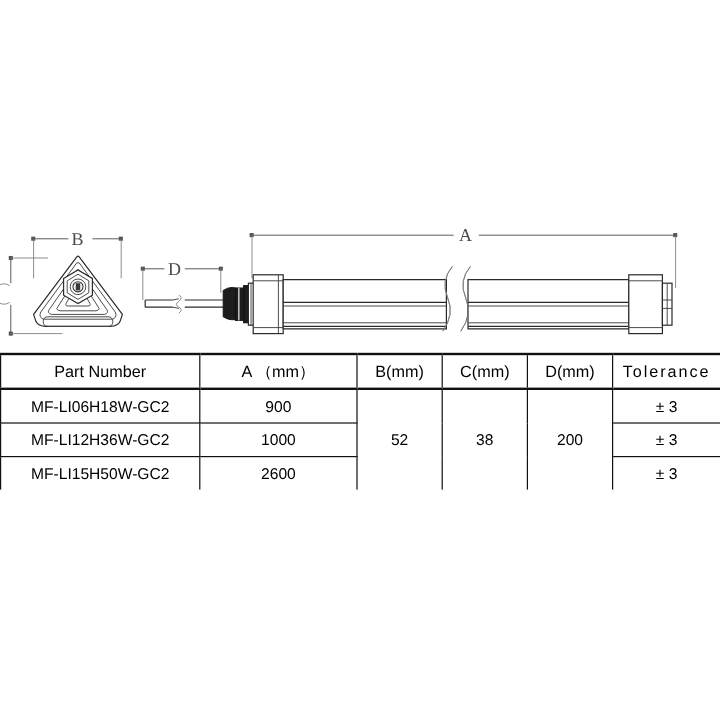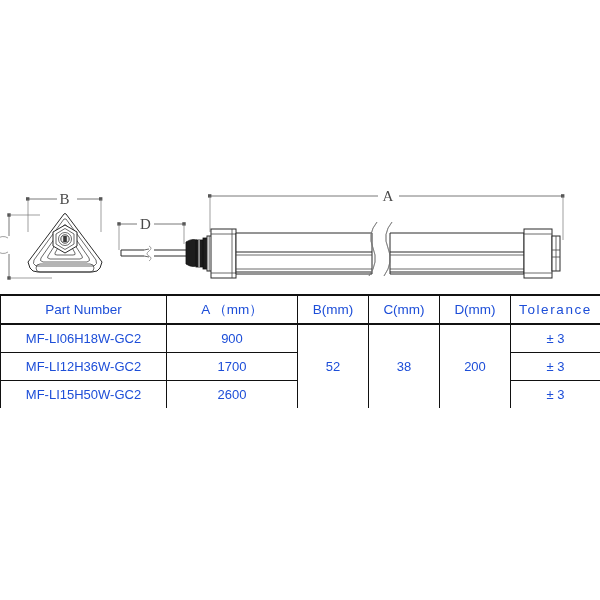--- a/index.html
+++ b/index.html
@@ -42,21 +42,21 @@
     border-collapse: collapse;
     width: 600px;
     table-layout: fixed;
   }
   table.spec td, table.spec th {
     border-left: 1.5px solid #111;
     border-right: 1.5px solid #111;
     text-align: center;
     vertical-align: middle;
     font-weight: normal;
-    color: #1d4ed8;
+    color: #000000;
     padding: 0;
   }
   table.spec tr.head th {
     border-top: 2px solid #111;
     border-bottom: 2px solid #111;
     height: 27px;
     font-size: 13.5px;
   }
   table.spec tr.body td {
     height: 27px;
@@ -271,21 +271,21 @@
           <td class="nosidel rowsep">MF-LI06H18W-GC2</td>
           <td class="rowsep">900</td>
           <td class="merged" rowspan="3">52</td>
           <td class="merged" rowspan="3">38</td>
           <td class="merged" rowspan="3">200</td>
           <td class="nosider rowsep">± 3</td>
         </tr>
 
         <tr class="body">
           <td class="nosidel rowsep">MF-LI12H36W-GC2</td>
-          <td class="rowsep">1700</td>
+          <td class="rowsep">1000</td>
           <td class="nosider rowsep">± 3</td>
         </tr>
 
         <tr class="body">
           <td class="nosidel">MF-LI15H50W-GC2</td>
           <td>2600</td>
           <td class="nosider">± 3</td>
         </tr>
       </tbody>
     </table>

